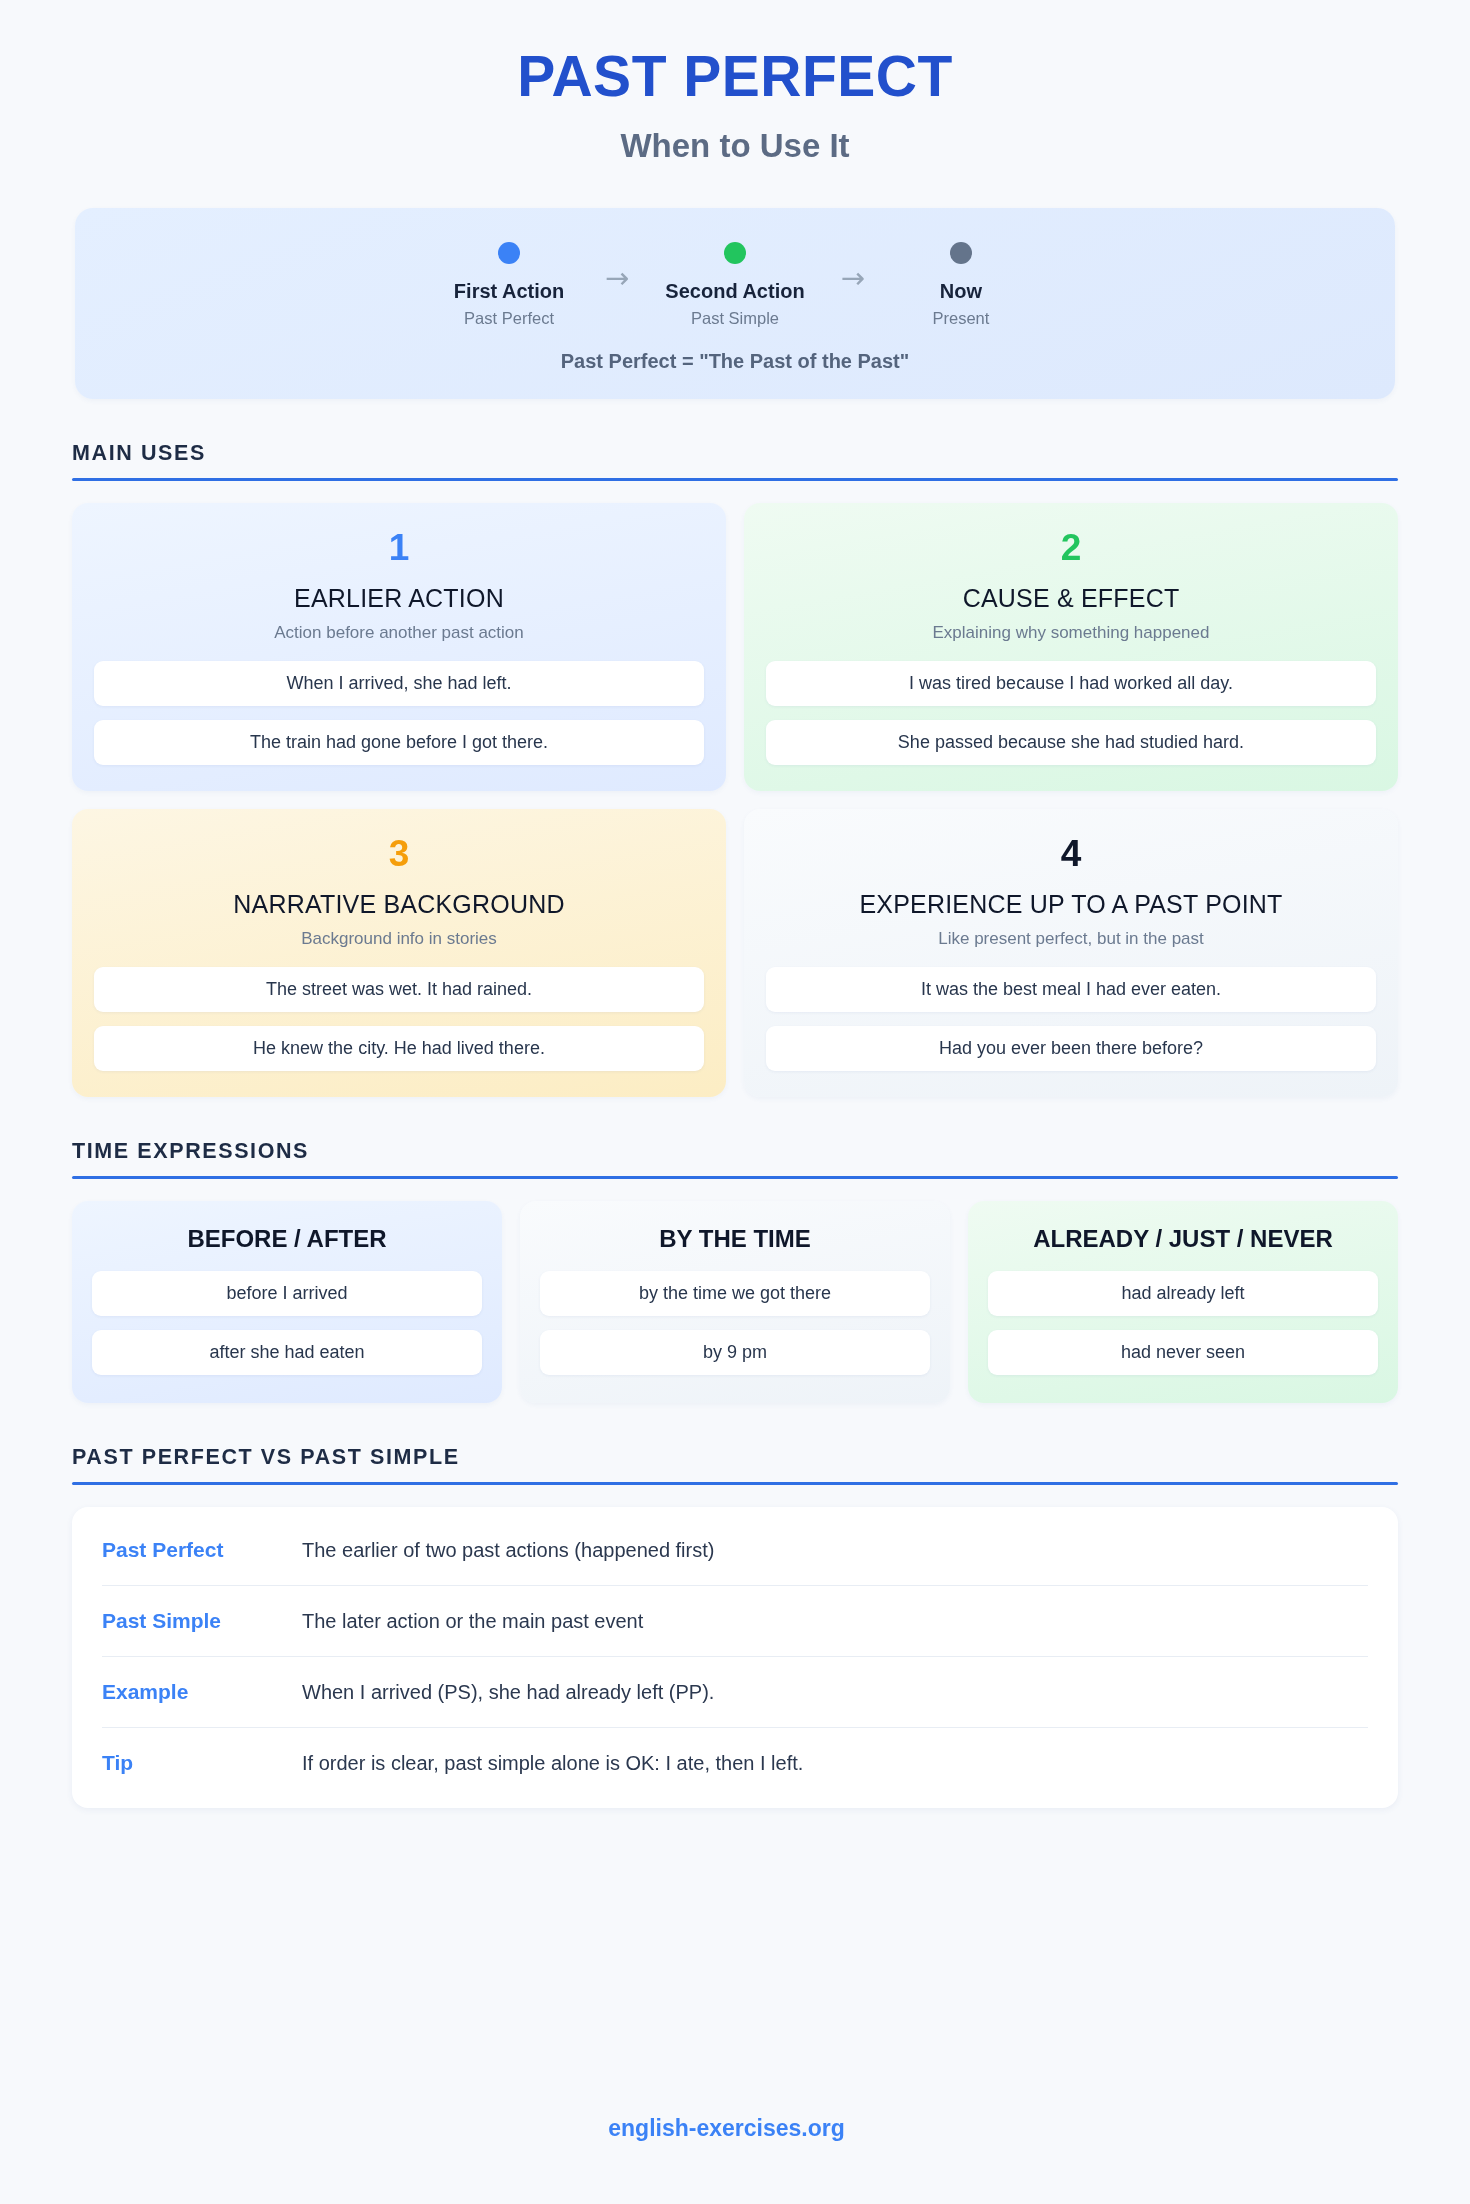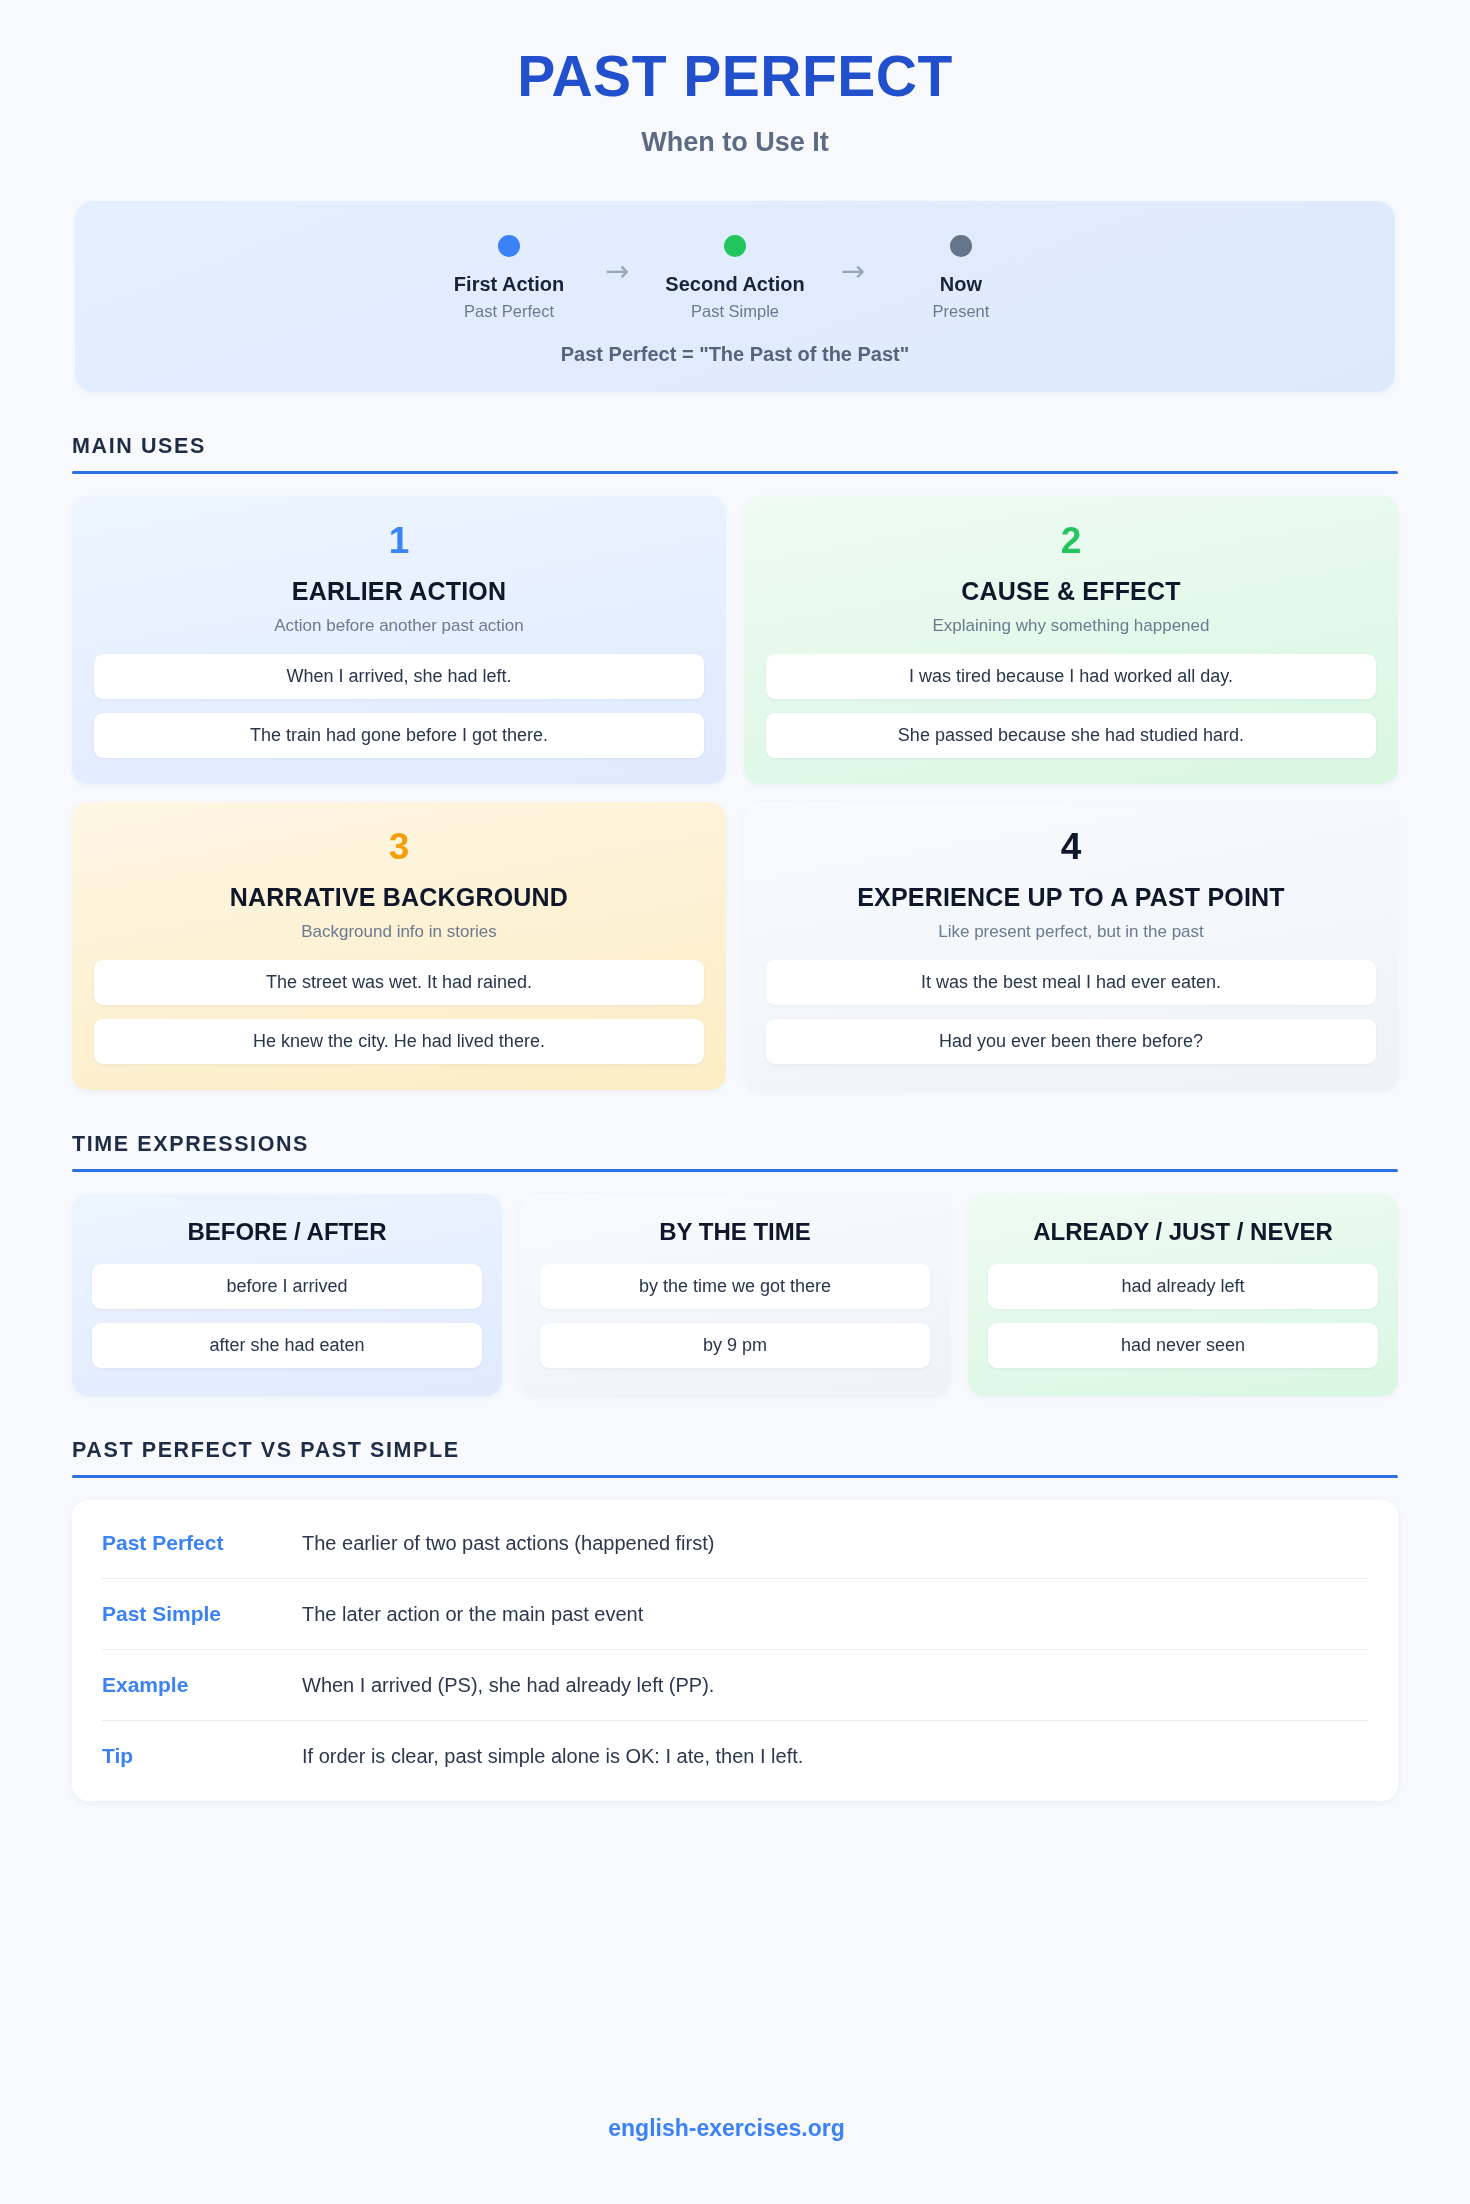--- a/index.html
+++ b/index.html
@@ -24,21 +24,21 @@
   .header { text-align: center; padding-top: 48px; }
   .title {
     font-size: 57px;
     font-weight: 700;
     letter-spacing: 0.5px;
     color: #2250cc;
     line-height: 1.0;
   }
   .subtitle {
     margin-top: 22px;
-    font-size: 27px;
+    font-size: 33px;
     font-weight: 600;
     color: #5c6b84;
   }
 
   
   .timeline-banner {
     margin: 43px 75px 0 75px;
     background: linear-gradient(160deg, #e4efff 0%, #dde9fd 100%);
     border-radius: 18px;
     padding: 34px 20px 26px 20px;
@@ -130,21 +130,21 @@
     line-height: 1;
   }
   .use-num.c-blue  { color: #3b82f6; }
   .use-num.c-green { color: #22c55e; }
   .use-num.c-amber { color: #f59e0b; }
   .use-num.c-dark  { color: #0f172a; }
 
   .use-title {
     margin-top: 18px;
     font-size: 25px;
-    font-weight: 700;
+    font-weight: 400;
     color: #0f172a;
     letter-spacing: 0.2px;
   }
   .use-sub {
     margin-top: 10px;
     font-size: 17px;
     color: #6b7a90;
   }
   .example {
     margin-top: 14px;

